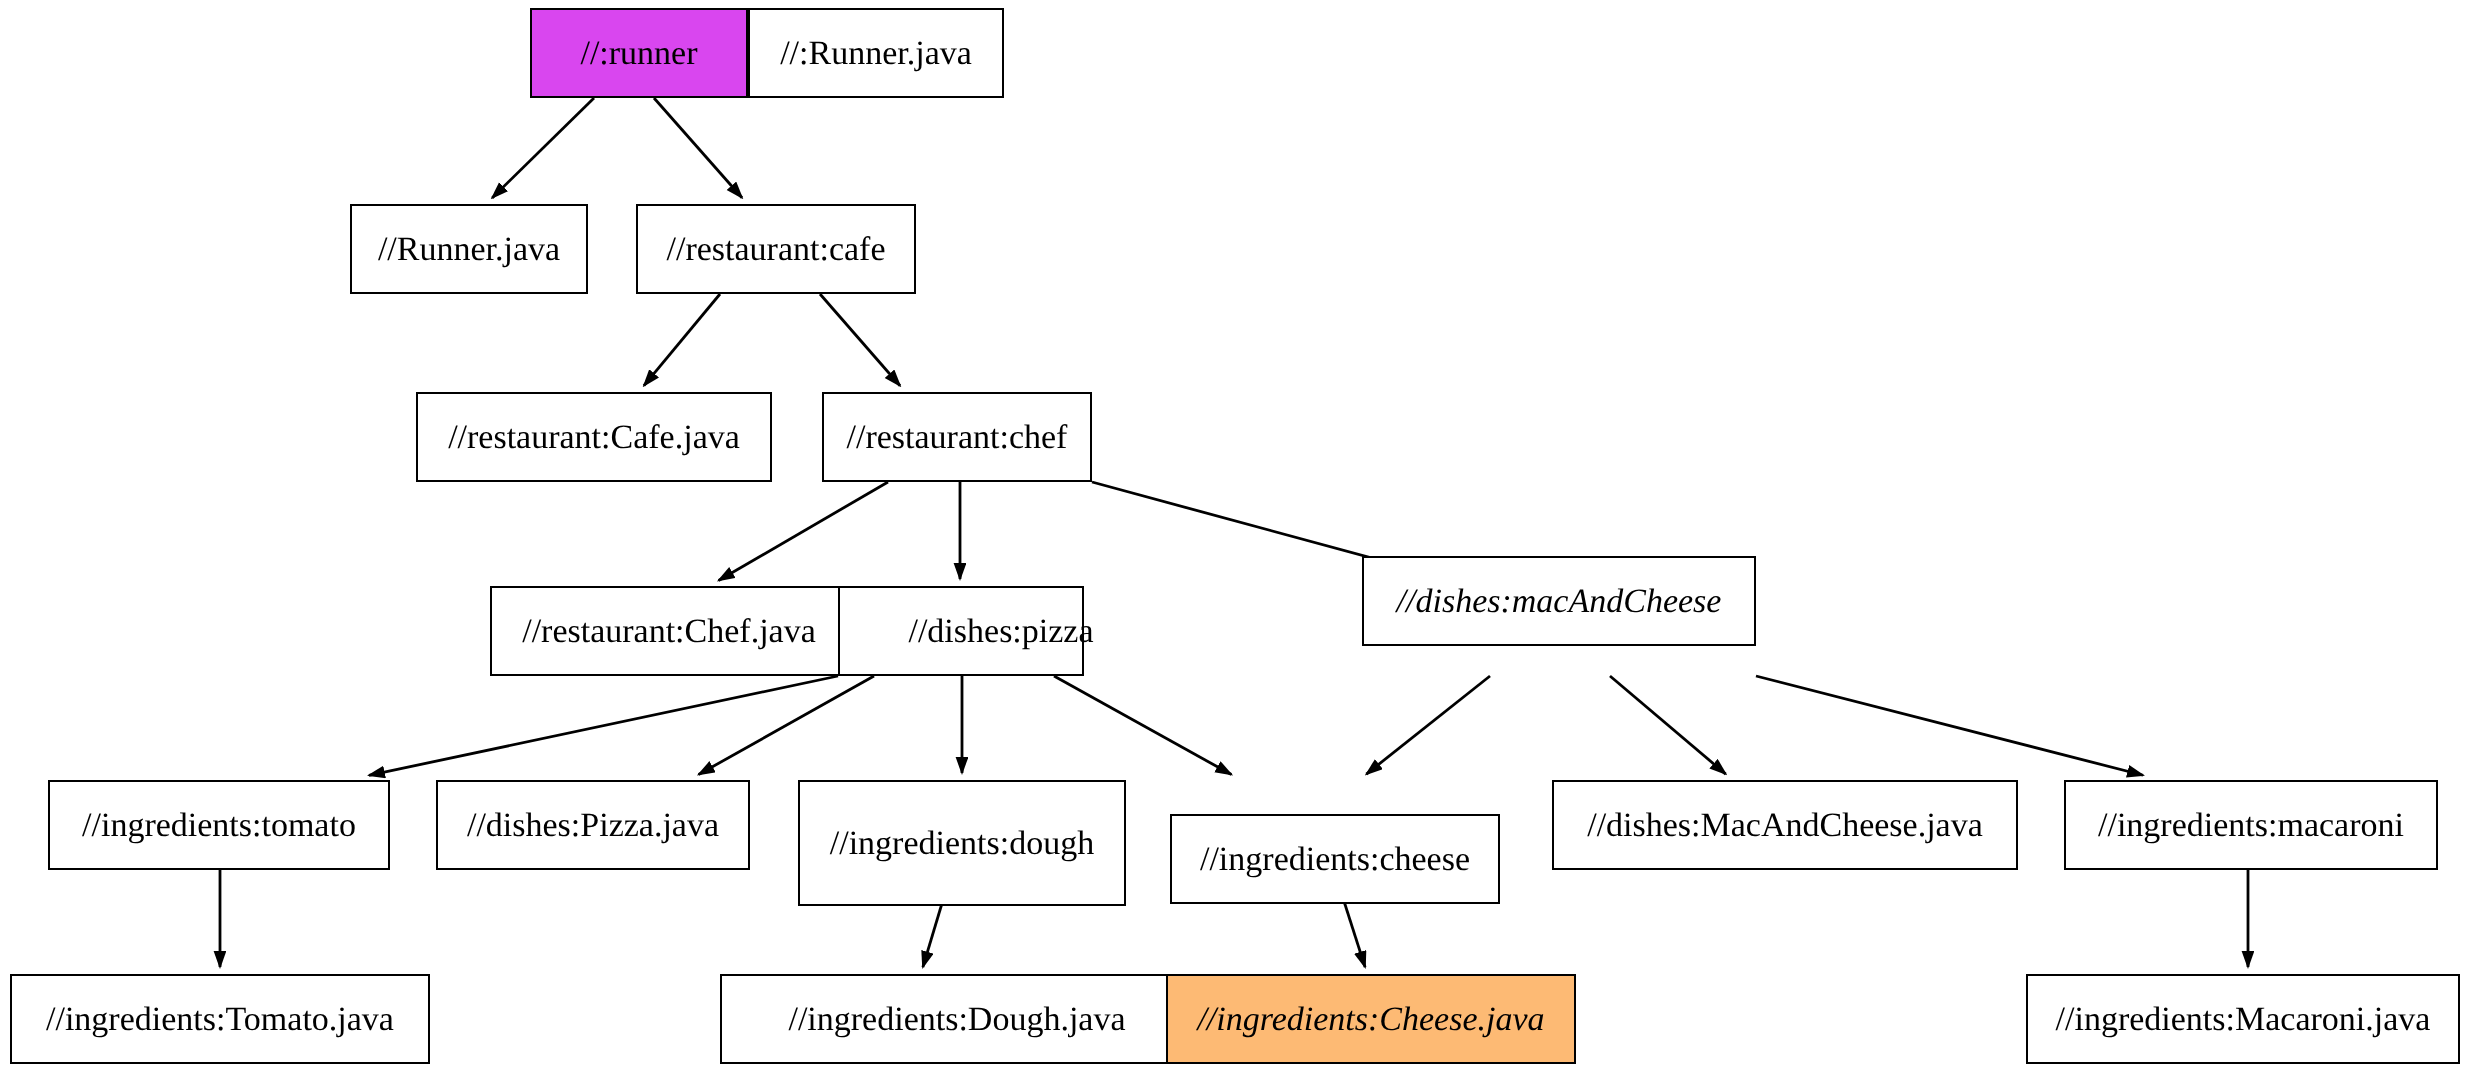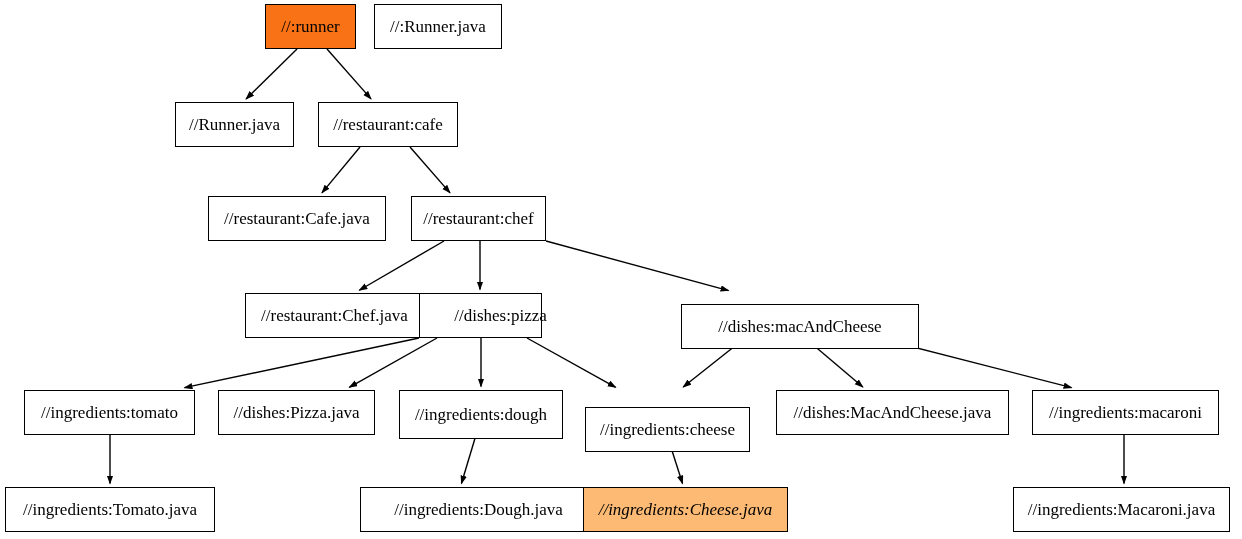--- a/index.html
+++ b/index.html
@@ -67,21 +67,21 @@
         <line x1="745" y1="338" x2="683.174933354576" y2="387.067513210654" stroke="#000000" stroke-width="1.4" marker-end="url(#arrowhead)"></line>
         <line x1="805" y1="338" x2="862.8556565991391" y2="387.03021745689756" stroke="#000000" stroke-width="1.4" marker-end="url(#arrowhead)"></line>
         <line x1="878" y1="338" x2="1071.547004200934" y2="387.6274369745984" stroke="#000000" stroke-width="1.4" marker-end="url(#arrowhead)"></line>
         <line x1="110" y1="435" x2="110" y2="483.5" stroke="#000000" stroke-width="1.4" marker-end="url(#arrowhead)"></line>
         <line x1="476" y1="435" x2="461.4310218283495" y2="483.56326057216825" stroke="#000000" stroke-width="1.4" marker-end="url(#arrowhead)"></line>
         <line x1="667" y1="435" x2="682.5428364093443" y2="483.571363779201" stroke="#000000" stroke-width="1.4" marker-end="url(#arrowhead)"></line>
         <line x1="1124" y1="435" x2="1124" y2="483.5" stroke="#000000" stroke-width="1.4" marker-end="url(#arrowhead)"></line>
       </g>
   </svg>
   <div id="nodes-group">
-      <div class="node" style="left: 265px; top: 4px; width: 91px; height: 45px; border-color: rgb(0, 0, 0); background: #f97316;">
+      <div class="node" style="left: 265px; top: 4px; width: 109px; height: 45px; border-color: rgb(0, 0, 0); background: #d946ef;">
         <span class="node-label">//:runner</span>
       </div>
       <div class="node" style="left: 374px; top: 4px; width: 128px; height: 45px; border-color: rgb(0, 0, 0); background: rgb(255, 255, 255);">
         <span class="node-label">//:Runner.java</span>
       </div>
       <div class="node" style="left: 175px; top: 102px; width: 119px; height: 45px; border-color: rgb(0, 0, 0); background: rgb(255, 255, 255);">
         <span class="node-label">//Runner.java</span>
       </div>
       <div class="node" style="left: 318px; top: 102px; width: 140px; height: 45px; border-color: rgb(0, 0, 0); background: rgb(255, 255, 255);">
         <span class="node-label">//restaurant:cafe</span>
@@ -91,30 +91,30 @@
       </div>
       <div class="node" style="left: 411px; top: 196px; width: 135px; height: 45px; border-color: rgb(0, 0, 0); background: rgb(255, 255, 255);">
         <span class="node-label">//restaurant:chef</span>
       </div>
       <div class="node" style="left: 217px; top: 293px; width: 179px; height: 45px; border-color: rgb(0, 0, 0); background: rgb(255, 255, 255); margin-left: 28px;">
         <span class="node-label">//restaurant:Chef.java</span>
       </div>
       <div class="node" style="left: 419px; top: 293px; width: 123px; height: 45px; border-color: rgb(0, 0, 0); background: rgb(255, 255, 255); padding-left: 40px;">
         <span class="node-label">//dishes:pizza</span>
       </div>
-      <div class="node" style="left: 681px; top: 304px; width: 238px; height: 45px; border-color: rgb(0, 0, 0); background: rgb(255, 255, 255);">
+      <div class="node" style="left: 681px; top: 278px; width: 197px; height: 45px; border-color: rgb(0, 0, 0); background: rgb(255, 255, 255); font-style: italic;">
         <span class="node-label">//dishes:macAndCheese</span>
       </div>
       <div class="node" style="left: 24px; top: 390px; width: 171px; height: 45px; border-color: rgb(0, 0, 0); background: rgb(255, 255, 255);">
         <span class="node-label">//ingredients:tomato</span>
       </div>
       <div class="node" style="left: 218px; top: 390px; width: 157px; height: 45px; border-color: rgb(0, 0, 0); background: rgb(255, 255, 255);">
         <span class="node-label">//dishes:Pizza.java</span>
       </div>
-      <div class="node" style="left: 399px; top: 390px; width: 164px; height: 49px; border-color: rgb(0, 0, 0); background: rgb(255, 255, 255);">
+      <div class="node" style="left: 399px; top: 390px; width: 164px; height: 63px; border-color: rgb(0, 0, 0); background: rgb(255, 255, 255);">
         <span class="node-label">//ingredients:dough</span>
       </div>
       <div class="node" style="left: 585px; top: 390px; width: 165px; height: 45px; border-color: rgb(0, 0, 0); background: rgb(255, 255, 255); margin-top: 17px;">
         <span class="node-label">//ingredients:cheese</span>
       </div>
       <div class="node" style="left: 776px; top: 390px; width: 233px; height: 45px; border-color: rgb(0, 0, 0); background: rgb(255, 255, 255);">
         <span class="node-label">//dishes:MacAndCheese.java</span>
       </div>
       <div class="node" style="left: 1032px; top: 390px; width: 187px; height: 45px; border-color: rgb(0, 0, 0); background: rgb(255, 255, 255);">
         <span class="node-label">//ingredients:macaroni</span>

